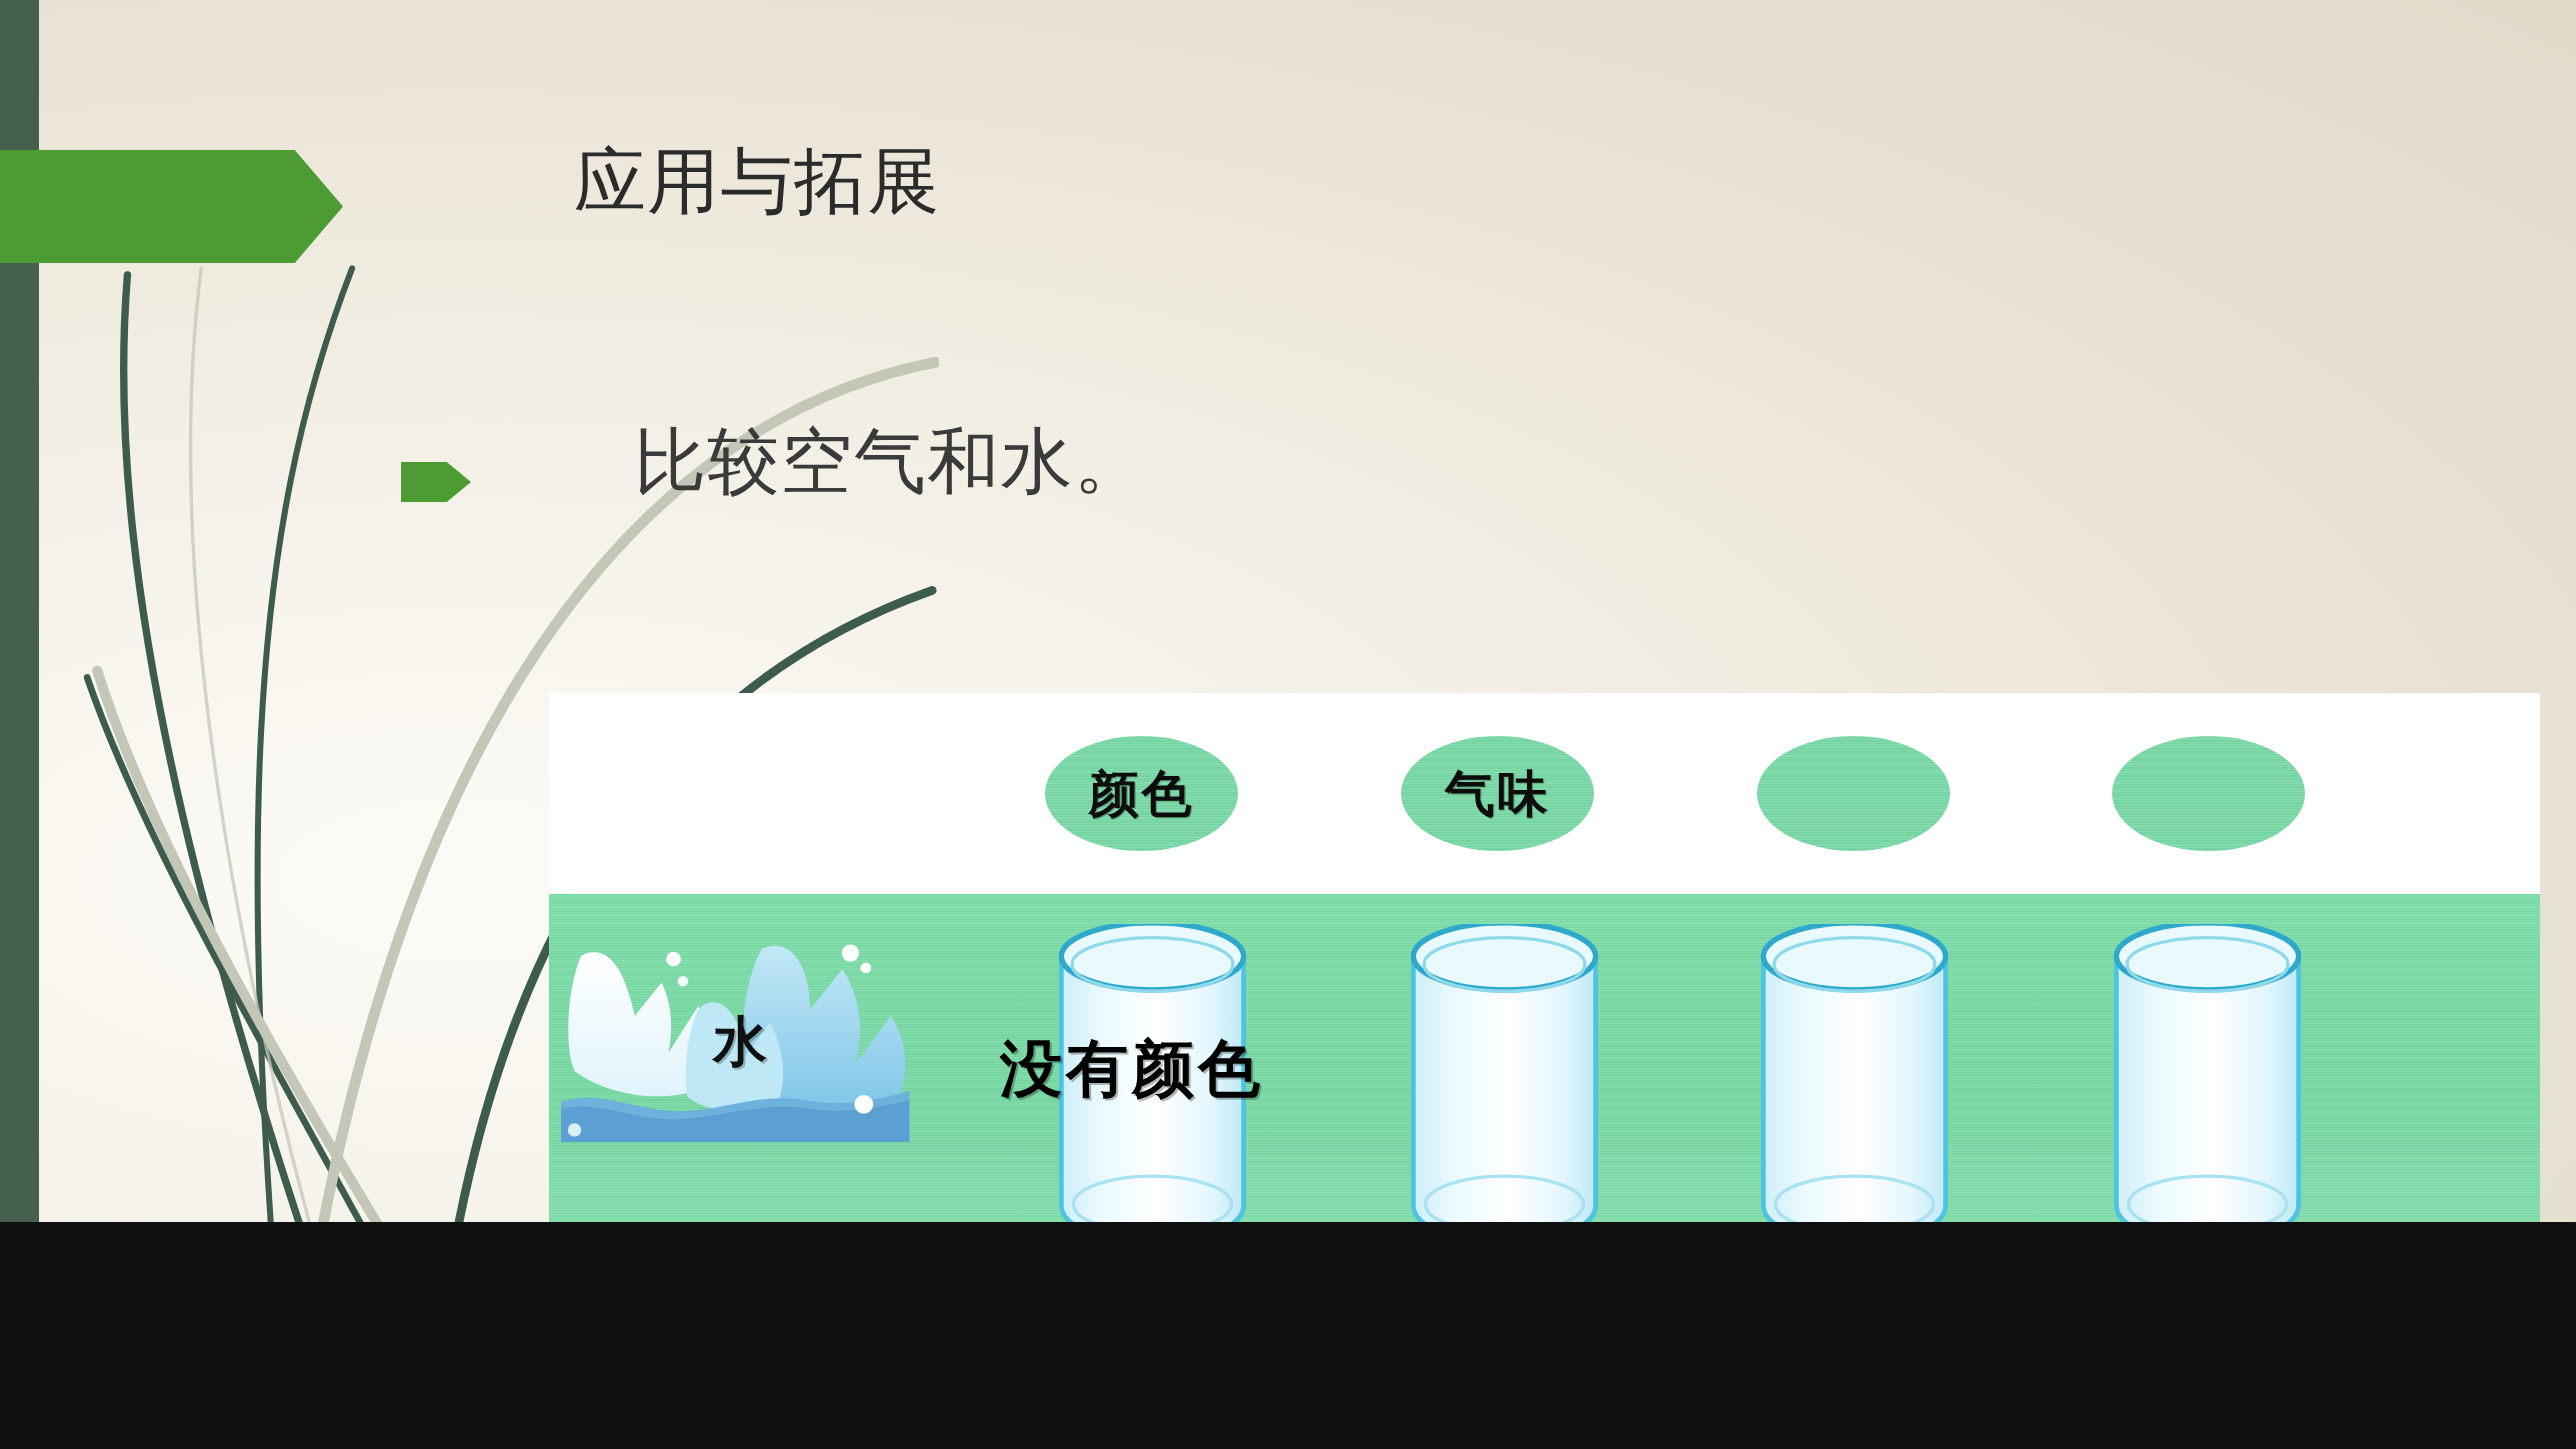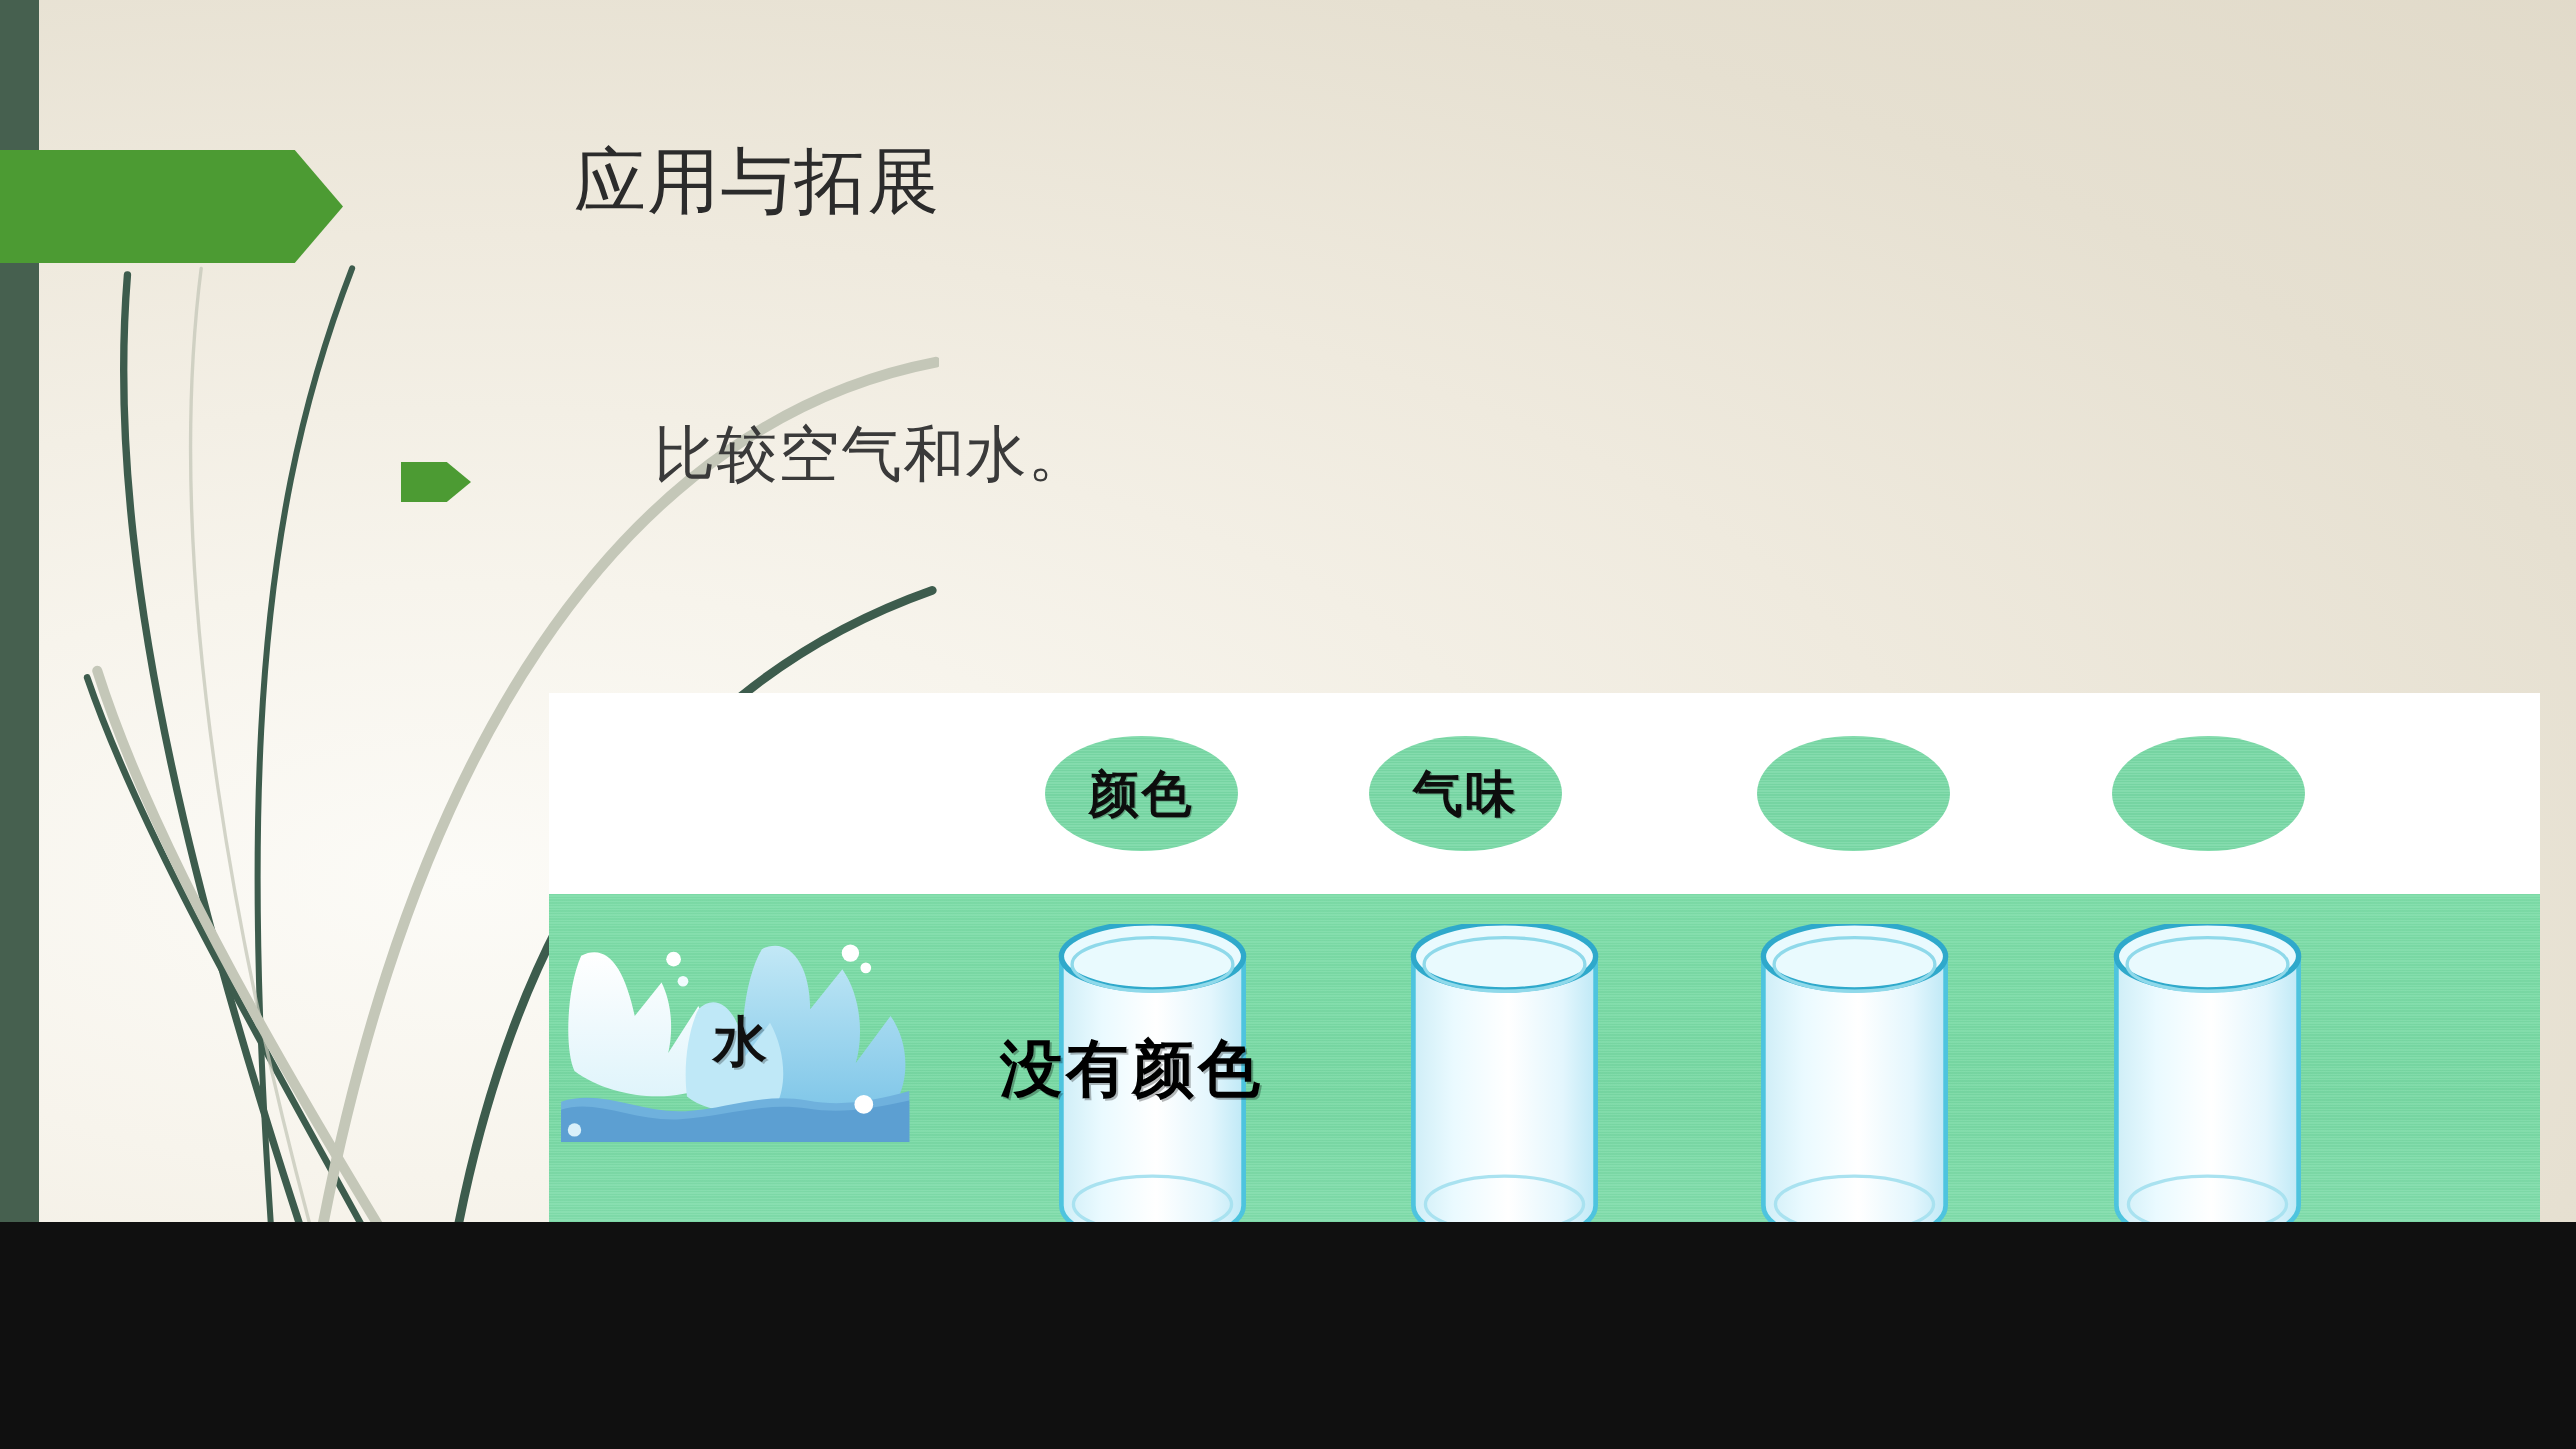--- a/index.html
+++ b/index.html
@@ -74,23 +74,23 @@
     position: absolute;
     left: 401px;
     top: 462px;
     width: 70px;
     height: 40px;
   }
   .bullet-marker svg { display:block; width:100%; height:100%; }
 
   .body-text {
     position: absolute;
-    left: 654px;
+    left: 634px;
     top: 416px;
-    font-size: 61px;
+    font-size: 72px;
     line-height: 1.25;
     color: #3a3a3a;
     font-weight: 400;
     letter-spacing: 1.3px;
     white-space: nowrap;
   }
 
   
   .picture {
     position: absolute;
@@ -136,21 +136,21 @@
   .header-ellipse .cell-label {
     font-family: "DejaVu Sans", "Liberation Sans", sans-serif;
     font-weight: bold;
     font-size: 50px;
     color: #0d0d0d;
     letter-spacing: 2.7px;
     line-height: 1;
     text-shadow: 1.3px 1.3px 0 rgba(0,0,0,.25);
   }
   .he-0 { left: 496px; }
-  .he-1 { left: 820px; }
+  .he-1 { left: 852px; }
   .he-2 { left: 1208px; }
   .he-3 { left: 1563px; }
 
   
   .splash {
     position: absolute;
     left: 12px;
     top: 236px;
     width: 402px;
     height: 221px;

